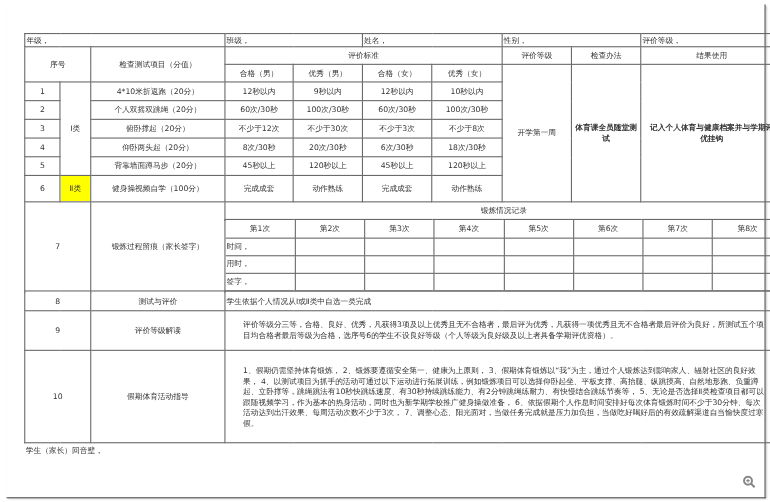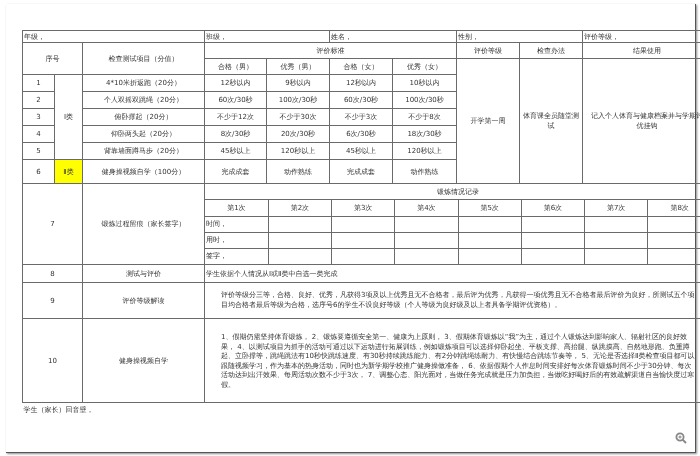--- a/index.html
+++ b/index.html
@@ -3,21 +3,21 @@
 <meta charset="utf-8">
 <style>
   html, body { margin:0; padding:0; background:#ffffff; }
   body { width:700px; height:456px; position:relative; overflow:hidden; font-family:"DejaVu Sans", "Liberation Sans", sans-serif; color:#222; }
   .sheet { position:absolute; left:6px; top:4px; width:689px; height:448px; background:#fff; box-shadow: 1px 1px 2px rgba(0,0,0,0.45); border-right:1px solid #555; border-bottom:1px solid #555; }
   .title { position:absolute; left:0; top:0; width:689px; height:26px; text-align:center; line-height:28px; font-family:"DejaVu Serif", "Liberation Serif", serif; font-weight:bold; font-size:13.5px; color:#222; letter-spacing:0.2px; }
   table { position:absolute; left:16px; top:26px; border-collapse:collapse; table-layout:fixed; width:689px; font-size:7px; }
   td { border:1px solid #6a6a6a; padding:0 1px; text-align:center; vertical-align:middle; overflow:hidden; white-space:nowrap; color:#333; }
   td.left { text-align:left; }
   td.wrap { white-space:normal; text-align:left; line-height:9.5px; padding:1px 16px; }
-  td.wrapc { white-space:normal; line-height:10px; }
+  td.wrapc { white-space:normal; line-height:10px;font-weight:bold; }
   .hl { background:#ffff00; }
   .zoom-icon { position:absolute; right:8px; bottom:8px; width:12px; height:12px; }
 </style>
 </head>
 <body>
 
 <div class="sheet">
 
   <table>
     <colgroup>
@@ -177,21 +177,21 @@
     </tr>
 
     <tr style="height:36px">
       <td colspan="2">9</td>
       <td>评价等级解读</td>
       <td colspan="7" class="wrap">评价等级分三等，合格、良好、优秀，凡获得3项及以上优秀且无不合格者，最后评为优秀，凡获得一项优秀且无不合格者最后评价为良好，所测试五个项目均合格者最后等级为合格，选序号6的学生不设良好等级（个人等级为良好级及以上者具备学期评优资格）。</td>
     </tr>
 
     <tr style="height:84px">
       <td colspan="2">10</td>
-      <td>健身操视频自学</td>
+      <td>假期体育活动指导</td>
       <td colspan="7" class="wrap" style="vertical-align:top;padding-top:14px;">1、假期仍需坚持体育锻炼， 2、锻炼要遵循安全第一、健康为上原则， 3、假期体育锻炼以“我”为主，通过个人锻炼达到影响家人、辐射社区的良好效果， 4、以测试项目为抓手的活动可通过以下运动进行拓展训练，例如锻炼项目可以选择仰卧起坐、平板支撑、高抬腿、纵跳摸高、自然地形跑、负重蹲起、立卧撑等，跳绳跳法有10秒快跳练速度、有30秒持续跳练能力、有2分钟跳绳练耐力、有快慢结合跳练节奏等， 5、无论是否选择Ⅱ类检查项目都可以跟随视频学习，作为基本的热身活动，同时也为新学期学校推广健身操做准备， 6、依据假期个人作息时间安排好每次体育锻炼时间不少于30分钟、每次活动达到出汗效果、每周活动次数不少于3次， 7、调整心态、阳光面对，当做任务完成就是压力加负担，当做吃好喝好后的有效疏解渠道自当愉快度过寒假。</td>
     </tr>
 
     <tr style="height:48px">
       <td colspan="10" class="left" style="vertical-align:top;border:none;padding-top:2px;">学生（家长）回音壁，</td>
     </tr>
   </tbody>
     </table>
 
   <svg class="zoom-icon" viewBox="0 0 12 12">

